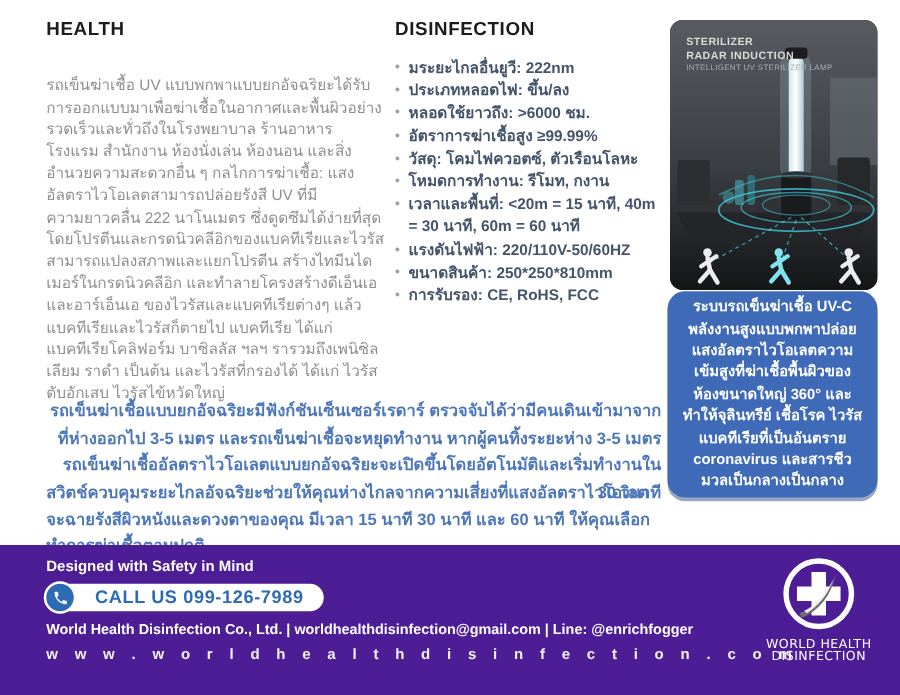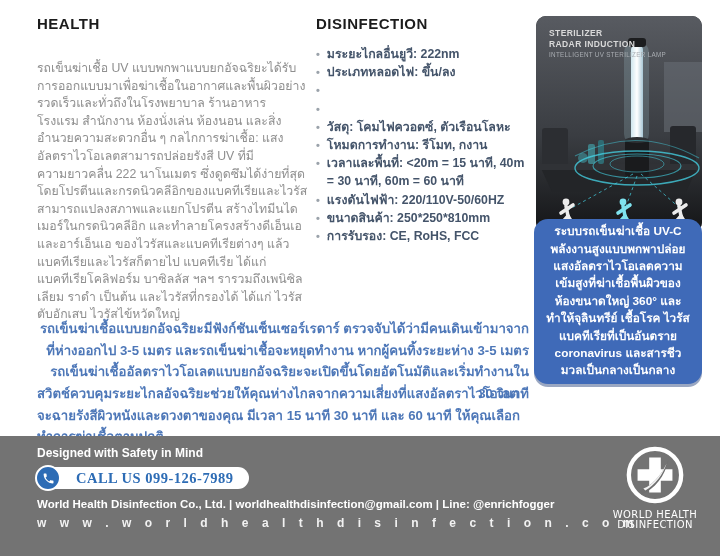--- a/index.html
+++ b/index.html
@@ -30,31 +30,31 @@
   
   .product-card { position:absolute; left:536px; top:16px; width:166px; height:216px;
     border-radius:10px; overflow:hidden; background:#2a2c30; }
   .product-card svg { position:absolute; left:0; top:0; }
   .img-title { position:absolute; left:13px; top:12px; color:#d9d9d9; font-size:8.5px;
     font-weight:bold; letter-spacing:.4px; line-height:10.5px; }
   .img-subtitle { position:absolute; left:13px; top:35px; color:#a9adb2; font-size:6.3px;
     letter-spacing:.3px; }
 
   
-  .highlight-box { position:absolute; left:534px; top:219px; width:168px; height:165px;
+  .highlight-box { position:absolute; left:534px; top:233px; width:168px; height:165px;
     background:#3f6ab8; border-radius:14px; box-shadow:0 3px 0 rgba(30,60,120,.45);
     display:flex; align-items:center; justify-content:center; padding:10px 11px; }
   .highlight-box .txt { color:#ffffff; font-size:11.8px; line-height:17.4px; text-align:center; font-weight:bold; }
 
   
-  .footer { position:absolute; left:0; top:436px; width:720px; height:120px; background:#737373; }
+  .footer { position:absolute; left:0; top:436px; width:720px; height:120px; background:#4c1d95; }
   .footer-tagline { position:absolute; left:37px; top:10px; color:#ffffff; font-size:12px; font-weight:bold; }
   .call-pill { position:absolute; left:44px; top:31px; height:22px; background:#ffffff;
     border-radius:12px; padding:0 16px 0 32px; display:flex; align-items:center; }
-  .call-pill .call-text { color:#2d6cb5; font-size:14.5px; font-weight:bold; letter-spacing:.5px; white-space:nowrap;font-family:Liberation Serif, serif; }
+  .call-pill .call-text { color:#2d6cb5; font-size:14.5px; font-weight:bold; letter-spacing:.5px; white-space:nowrap; }
   .call-circle { position:absolute; left:-9px; top:-2px; width:26px; height:26px; border-radius:50%;
     background:#2d6cb5; border:2px solid #ffffff; display:flex; align-items:center; justify-content:center; }
   .company-line { position:absolute; left:37px; top:62px; color:#ffffff; font-size:11.5px; font-weight:bold; white-space:nowrap; }
   .website-line { position:absolute; left:37px; top:80px; color:#f2f2f2; font-size:12px; font-weight:bold;
     letter-spacing:.42em; white-space:nowrap; }
   .footer-logo { position:absolute; left:610px; top:8px; width:90px; text-align:center; }
   .footer-logo .logo-text { color:#ffffff; font-size:10px; line-height:9.5px; letter-spacing:.4px;
     font-family:"DejaVu Sans",sans-serif; }
 </style>
 </head>
@@ -70,23 +70,25 @@
     <li>
         <span class="bullet">•</span>
         <span>มระยะไกลอื่นยูวี: 222nm</span>
       </li>
     <li>
         <span class="bullet">•</span>
         <span>ประเภทหลอดไฟ: ขึ้น/ลง</span>
       </li>
     <li>
         <span class="bullet">•</span>
-      </li>
-    <li>
-        <span class="bullet">•</span>
+        <span>หลอดใช้ยาวถึง: &gt;6000 ชม.</span>
+      </li>
+    <li>
+        <span class="bullet">•</span>
+        <span>อัตราการฆ่าเชื้อสูง ≥99.99%</span>
       </li>
     <li>
         <span class="bullet">•</span>
         <span>วัสดุ: โคมไฟควอตซ์, ตัวเรือนโลหะ</span>
       </li>
     <li>
         <span class="bullet">•</span>
         <span>โหมดการทำงาน: รีโมท, กงาน</span>
       </li>
     <li>

